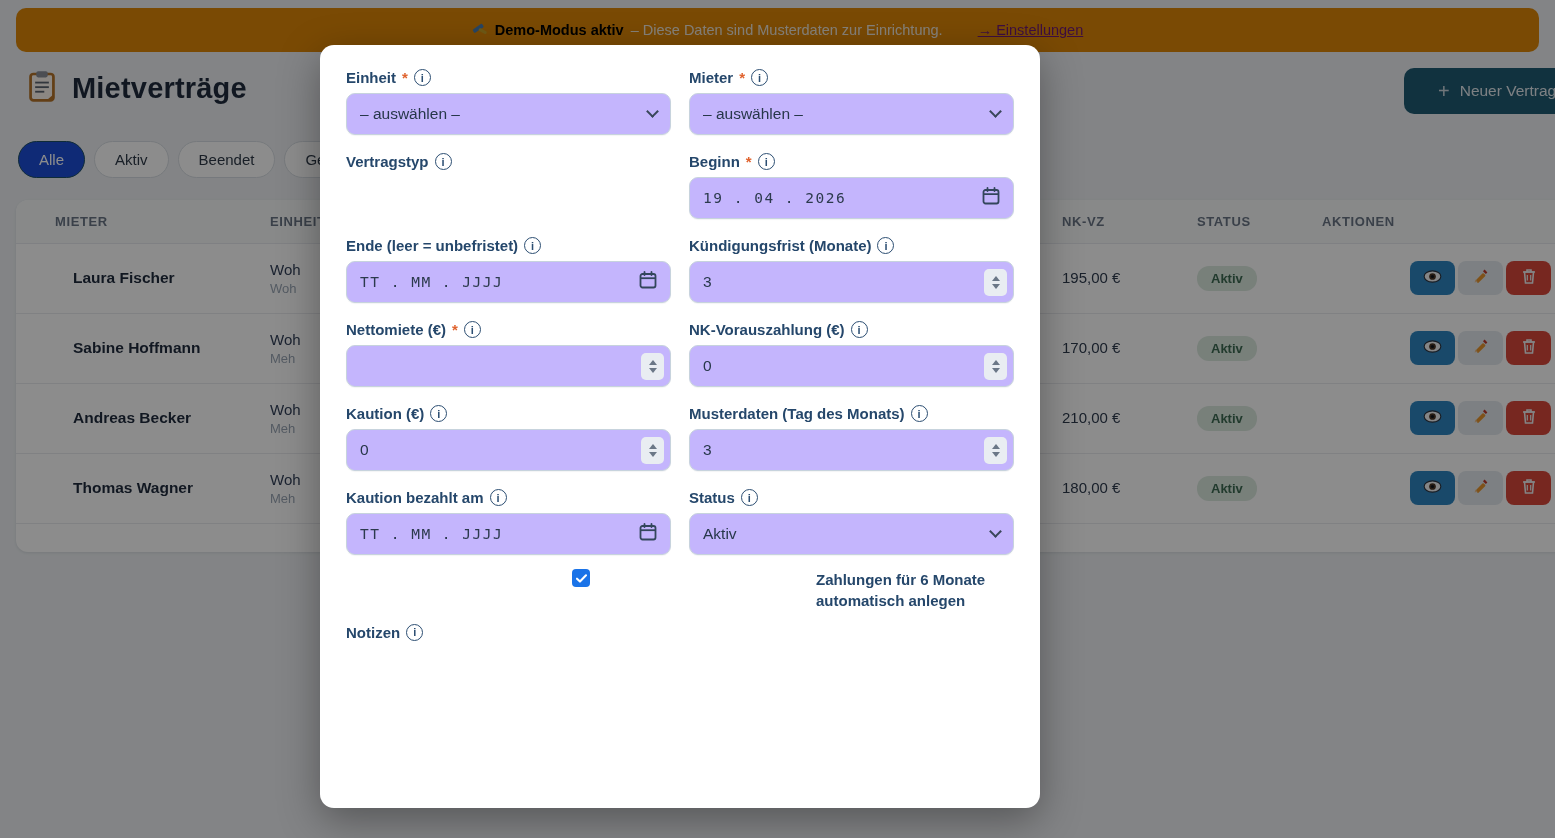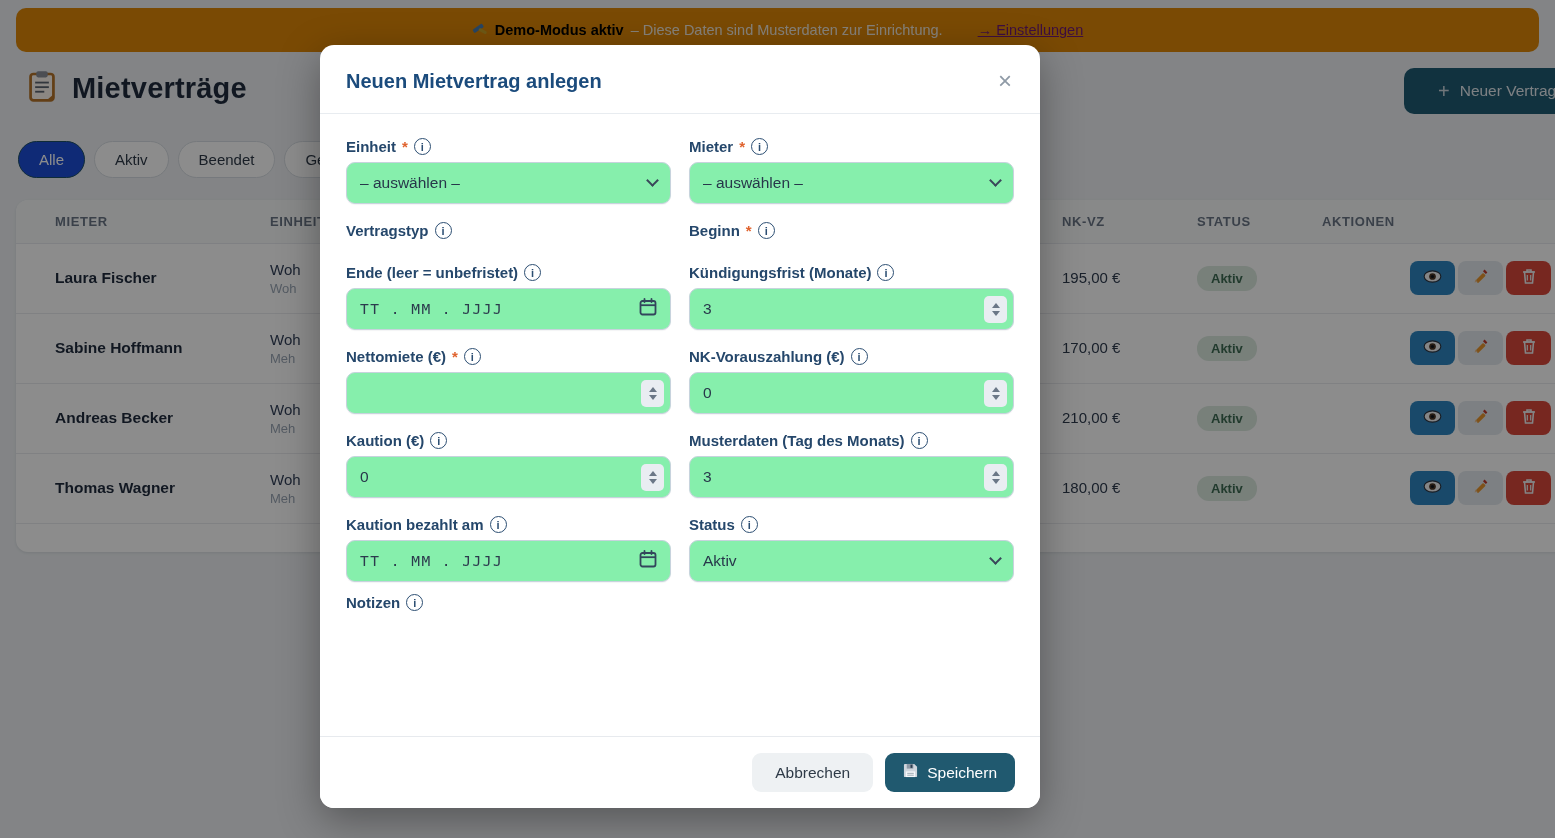--- a/index.html
+++ b/index.html
@@ -40,21 +40,21 @@
     overflow:hidden;
   }
   table { border-collapse:collapse; width:100%; table-layout:fixed; }
   .c1 { width:254px; } .c2 { width:792px; } .c3 { width:135px; } .c4 { width:125px; } .c5 { width:auto; }
   thead th {
     height:43px; background:#f7f9fa; border-bottom:1px solid #e7eaee;
     font-size:13px; font-weight:700; letter-spacing:.6px; color:#6a7686; text-align:left;
   }
   th.c1, td.c1 { padding-left:39px; }
   tbody td { height:70px; border-bottom:1px solid #e9ecef; vertical-align:middle; }
-  .tenant-name { font-weight:700; font-size:15.5px; color:#1f2b3d; }
+  .tenant-name { font-weight:700; font-size:15.5px; color:#1f2b3d;margin-left:18px; }
   .unit-l1 { font-size:15px; color:#33415a; }
   .unit-l2 { font-size:13px; color:#9aa6b5; margin-top:3px; }
   .nkvz { font-size:15px; color:#2e3b4e; }
   .badge {
     display:inline-block; background:#dbe9df; color:#3c6a52;
     font-size:13px; font-weight:700; padding:5px 14px; border-radius:12px;
   }
   .actions { display:flex; gap:3px; padding-left:88px; }
   .act-btn {
     width:45px; height:34px; border-radius:8px;
@@ -82,21 +82,21 @@
     display:flex; align-items:center; gap:6px; margin-bottom:7px;
     font-size:15px; font-weight:700; color:#25476b;
   }
   .req { color:#e0632e; }
   .info-i {
     width:17px; height:17px; border:1.6px solid #2c4e72; border-radius:50%;
     color:#2c4e72; font-size:11px; font-weight:700; font-style:normal;
     display:inline-flex; align-items:center; justify-content:center; cursor:pointer; flex:none;
   }
   .control {
-    height:42px; border:1px solid #c7d3dd; border-radius:9px; background:#86efac;
+    height:42px; border:1px solid #c7d3dd; border-radius:9px; background:#c4b5fd;
     display:flex; align-items:center; padding:0 13px; font-size:15.5px; color:#27374a;
     box-shadow:0 1px 1px rgba(16,42,67,.05); cursor:pointer;
   }
   .grow { flex:1; }
   .chev {
     width:9px; height:9px; border-right:2px solid #39475a; border-bottom:2px solid #39475a;
     transform:rotate(45deg); margin-top:-5px; flex:none;
   }
   .mono { font-family:"DejaVu Sans Mono", monospace; font-size:14.5px; letter-spacing:1.5px; color:#2c3a4d; }
   .spinner {
@@ -324,24 +324,20 @@
           </div>
         </td>
       </tr>
     </tbody>
   </table>
 </div>
 
 <div class="overlay"></div>
 
 <div class="modal">
-  <div class="modal-header">
-    <div class="modal-title">Neuen Mietvertrag anlegen</div>
-    <div class="modal-close">×</div>
-  </div>
 
   <div class="modal-body">
     <div class="form-grid">
 
       <div>
         <div class="field-label">
           <span>Einheit</span>
           <span class="req">*</span>
           <span class="info-i">i</span>
         </div>
@@ -368,20 +364,29 @@
           <span>Vertragstyp</span>
           <span class="info-i">i</span>
         </div>
       </div>
 
       <div>
         <div class="field-label">
           <span>Beginn</span>
           <span class="req">*</span>
           <span class="info-i">i</span>
+        </div>
+        <div class="control">
+          <span class="grow mono">19 . 04 . 2026</span>
+          <span><svg width="18" height="18" viewBox="0 0 18 18">
+                <rect x="1.5" y="3" width="15" height="13.5" rx="2" fill="none" stroke="#33465c" stroke-width="1.8"></rect>
+                <line x1="1.5" y1="7.2" x2="16.5" y2="7.2" stroke="#33465c" stroke-width="1.8"></line>
+                <line x1="5.5" y1="1" x2="5.5" y2="4" stroke="#33465c" stroke-width="1.8" stroke-linecap="round"></line>
+                <line x1="12.5" y1="1" x2="12.5" y2="4" stroke="#33465c" stroke-width="1.8" stroke-linecap="round"></line>
+              </svg></span>
         </div>
       </div>
 
       <div>
         <div class="field-label">
           <span>Ende (leer = unbefristet)</span>
           <span class="info-i">i</span>
         </div>
         <div class="control">
           <span class="grow mono">TT . MM . JJJJ</span>
@@ -486,36 +491,34 @@
           <span>Status</span>
           <span class="info-i">i</span>
         </div>
         <div class="control">
           <span class="grow">Aktiv</span>
           <span class="chev"></span>
         </div>
       </div>
     </div>
 
+    <div class="checkbox-row">
+      <div class="cb-cell">
+        <div class="cb-box">
+          <span><svg width="11" height="9" viewBox="0 0 12 10">
+                <path d="M1 5.2L4.3 8.4 11 1.4" stroke="#ffffff" stroke-width="2.3" fill="none" stroke-linecap="round" stroke-linejoin="round"></path>
+              </svg></span>
+        </div>
+      </div>
+      <div>
+        <div class="cb-label">Zahlungen für 6 Monate automatisch anlegen</div>
+      </div>
+    </div>
 
     <div class="notizen-row">
       <div class="field-label">
         <span>Notizen</span>
         <span class="info-i">i</span>
       </div>
     </div>
   </div>
 
-  <div class="modal-footer">
-    <div class="btn-cancel">Abbrechen</div>
-    <div class="btn-save">
-      <span><svg width="15" height="15" viewBox="0 0 16 16">
-            <path d="M1 2a1 1 0 0 1 1-1h10l3 3v10a1 1 0 0 1-1 1H2a1 1 0 0 1-1-1z" fill="#cfd6dd"></path>
-            <rect x="4" y="1" width="7" height="5" fill="#8d99a6"></rect>
-            <rect x="8" y="1.8" width="2" height="3.4" fill="#2c3e50"></rect>
-            <rect x="3" y="9" width="10" height="6" fill="#f6f8fa"></rect>
-            <line x1="4.5" y1="11" x2="11.5" y2="11" stroke="#9aa5b0" stroke-width="1"></line>
-            <line x1="4.5" y1="13" x2="11.5" y2="13" stroke="#9aa5b0" stroke-width="1"></line>
-          </svg></span>
-      <span>Speichern</span>
-    </div>
-  </div>
 </div>
 
 </body></html>

